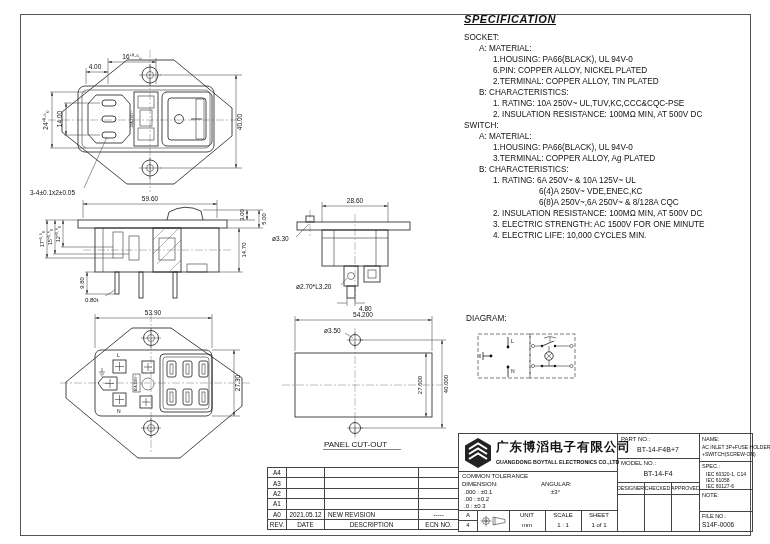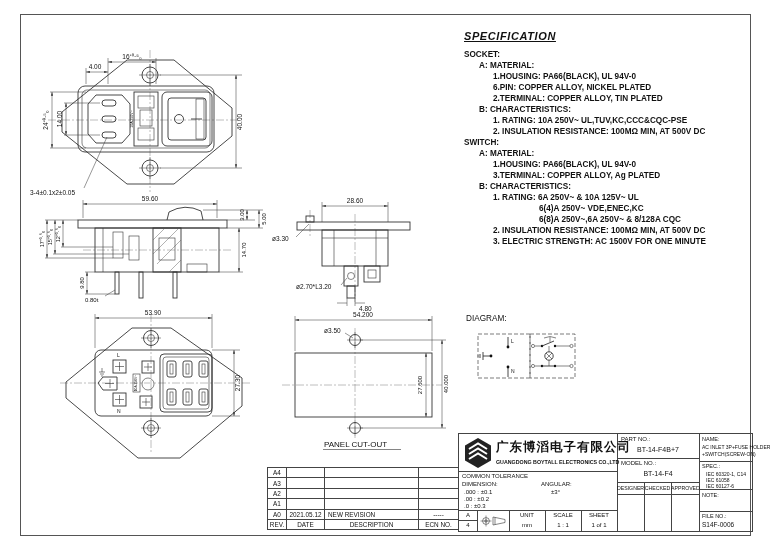--- a/index.html
+++ b/index.html
@@ -7,24 +7,24 @@
         font-family:"Liberation Sans",sans-serif;color:#111;}
   .frame{position:absolute;left:20px;top:14px;width:729px;height:520px;border:1.3px solid #555;}
   svg{position:absolute;overflow:visible;}
   svg text{font-family:"Liberation Sans",sans-serif;fill:#111;}
   .ln{fill:none;stroke:#333;stroke-width:0.9;}
   .ln2{fill:none;stroke:#333;stroke-width:0.6;}
   .cl{fill:none;stroke:#888;stroke-width:0.55;stroke-dasharray:8 2 2 2;}
   .dl{fill:none;stroke:#444;stroke-width:0.55;}
   .hat{fill:none;stroke:#555;stroke-width:0.45;}
   
-  .spec{position:absolute;left:464px;top:30px;width:288px;}
+  .spec{position:absolute;left:464px;top:13px;width:288px;}
   .spec-title{font-size:11px;font-weight:bold;font-style:italic;text-decoration:underline;
               letter-spacing:.6px;margin-bottom:7px;}
-  .sline{font-size:8.2px;line-height:11px;white-space:nowrap;font-weight:bold;}
+  .sline{font-size:8.2px;line-height:11px;white-space:nowrap;}
   .i0{padding-left:0;} .i1{padding-left:15px;} .i2{padding-left:29px;} .i3{padding-left:75px;}
   .gap{}
   
   .rev{position:absolute;left:267px;top:467px;border-collapse:collapse;table-layout:fixed;}
   .rev td{border:1px solid #444;height:9.4px;font-size:6.4px;text-align:center;padding:0;
           white-space:nowrap;overflow:hidden;}
   .rev td.l{text-align:left;padding-left:3px;}
   
   .tb{position:absolute;left:458px;top:433px;width:293px;height:97px;border:1.2px solid #444;text-decoration:underline;}
   .tb .vl{position:absolute;width:1px;background:#444;}
@@ -264,20 +264,21 @@
     <div class="sline i0 gap">SWITCH:</div>
     <div class="sline i1">A: MATERIAL:</div>
     <div class="sline i2">1.HOUSING: PA66(BLACK), UL 94V-0</div>
     <div class="sline i2">3.TERMINAL: COPPER ALLOY, Ag PLATED</div>
     <div class="sline i1 gap">B: CHARACTERISTICS:</div>
     <div class="sline i2">1. RATING: 6A 250V~ &amp; 10A 125V~ UL</div>
     <div class="sline i3">6(4)A 250V~ VDE,ENEC,KC</div>
     <div class="sline i3">6(8)A 250V~,6A 250V~ &amp; 8/128A CQC</div>
     <div class="sline i2">2. INSULATION RESISTANCE: 100MΩ MIN, AT 500V DC</div>
     <div class="sline i2">3. ELECTRIC STRENGTH: AC 1500V FOR ONE MINUTE</div>
+    <div class="sline i2">4. ELECTRIC LIFE: 10,000 CYCLES MIN.</div>
   </div>
 
   <div class="diag-label">DIAGRAM:</div>
 
   <svg style="left:475px;top:330px;" width="116" height="58" viewBox="0 0 116 58">
     <rect x="3" y="4" width="52" height="44" fill="none" stroke="#444" stroke-width="0.7" stroke-dasharray="4 2"></rect>
     <rect x="55" y="4" width="45" height="44" fill="none" stroke="#444" stroke-width="0.7" stroke-dasharray="4 2"></rect>
 
     <path class="ln" d="M33,7 V17"></path>
     <circle cx="33" cy="17" r="1.4" fill="#111"></circle>

